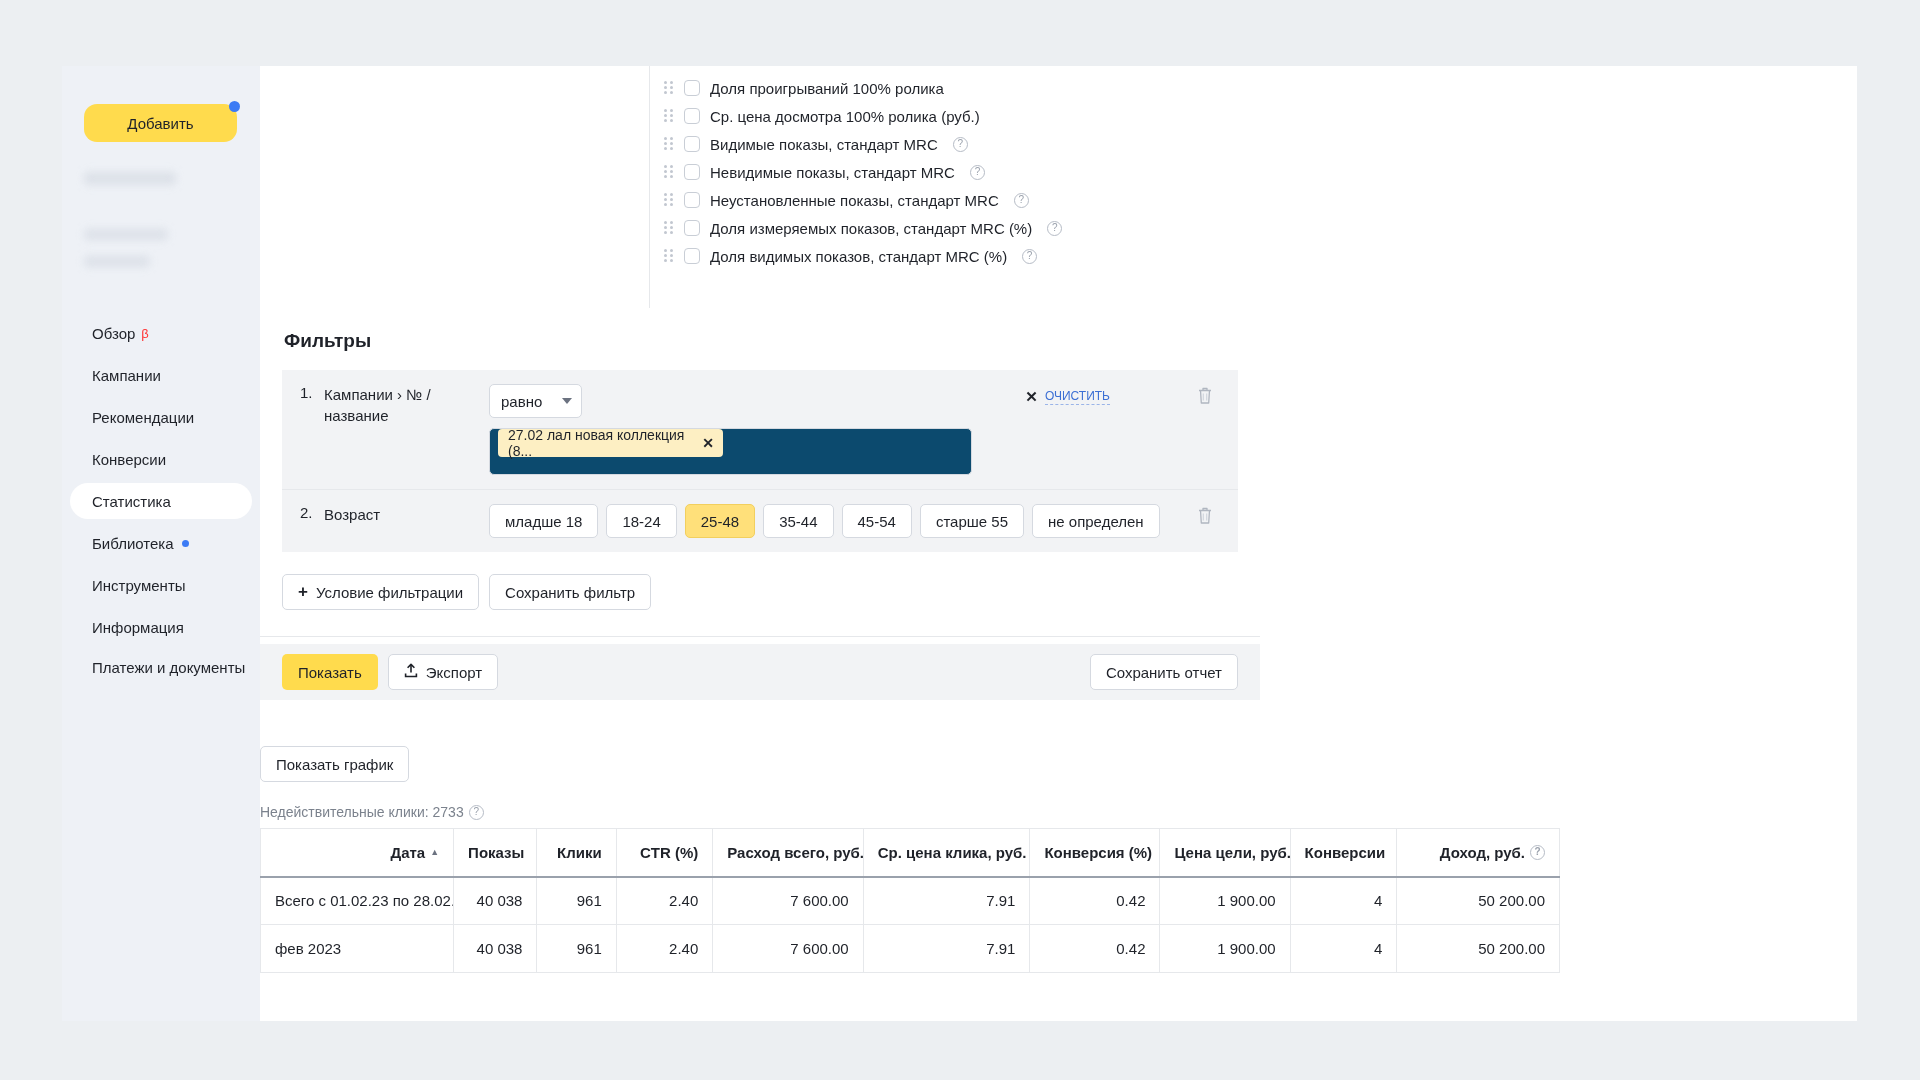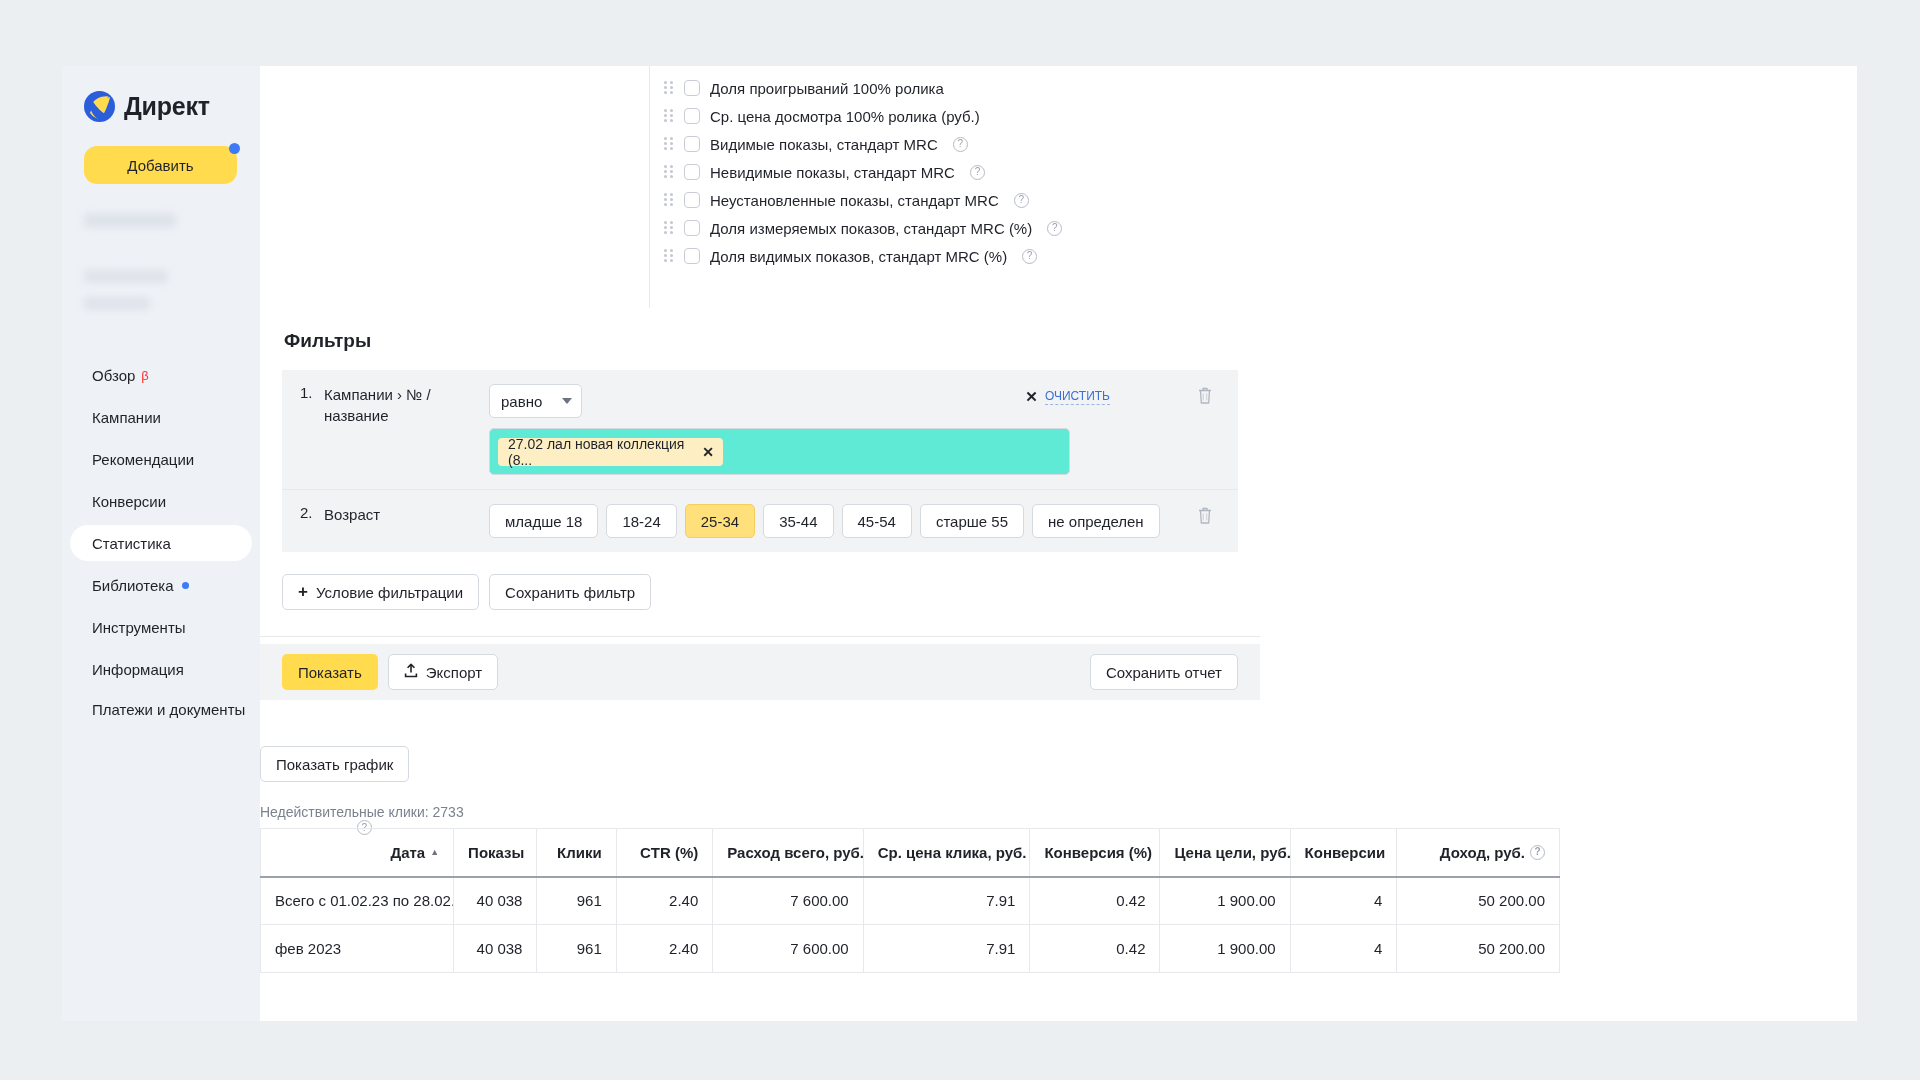--- a/index.html
+++ b/index.html
@@ -151,23 +151,23 @@
     padding: 0 9px 0 11px;
     font-size: 15px; color: #1f2229; cursor: pointer;
   }
   .chev {
     width: 0; height: 0;
     border-left: 5px solid transparent; border-right: 5px solid transparent;
     border-top: 6px solid #6b7280;
   }
   .tagbox {
     margin-top: 10px;
-    width: 581px; height: 47px;
-    background: #5eead4; border: 1px solid #d5d9e0; border-radius: 5px;
-    display: flex; align-items: center; padding: 0 8px;
+    width: 483px; height: 47px;
+    background: #0c4a6e; border: 1px solid #d5d9e0; border-radius: 5px;
+    display: flex; align-items: flex-start; padding: 0 8px;
   }
   .tag {
     background: #fdefc3; border-radius: 4px;
     height: 28px; display: inline-flex; align-items: center;
     padding: 0 9px 0 10px; gap: 10px;
     font-size: 14px; color: #1f2229; cursor: pointer;
     max-width: 225px;
   }
   .tag-x { font-size: 14px; font-weight: bold; color: #1f2229; }
   .clear-wrap {
@@ -219,21 +219,21 @@
     font-family: "Liberation Sans", sans-serif;
     font-size: 15px; color: #1f2229; padding: 0 16px; cursor: pointer;
   }
   .spacer { flex: 1; }
 
   
   .chart-toggle { position: absolute; left: 0; top: 680px; padding-left: 0; }
   .invalid {
     position: absolute; left: 0; top: 738px;
     font-size: 14px; color: #7b828d;
-    display: flex; align-items: center; flex-direction: column;
+    display: flex; align-items: center;
   }
   .tbl-wrap { position: absolute; left: 0; top: 762px; width: 1300px; }
   table { border-collapse: collapse; width: 1300px; table-layout: fixed; }
   td, th {
     border: 1px solid #e6e8eb;
     font-size: 15px; color: #1f2229;
     height: 48px; padding: 0 14px;
     text-align: right; font-weight: normal;
     white-space: nowrap; overflow: hidden;
   }
@@ -242,31 +242,20 @@
   .sort-arrow { font-size: 9px; color: #6b7280; margin-left: 5px; }
   .th-inner { display: flex; align-items: center; justify-content: flex-end; }
   .th-inner.left { justify-content: flex-end; }
 </style>
 </head>
 <body>
 
 <div class="app">
 
   <div class="sidebar">
-    <div class="logo-row">
-      <span class="logo-mark">
-        <svg width="31" height="31" viewBox="0 0 31 31">
-          <circle cx="15.5" cy="15.5" r="15.5" fill="#2b5edb"></circle>
-          <path d="M26 6 C20 7 9 13 6 22 C9 26 13 28 17 28 C20 23 25 12 26 6 Z" fill="#ffdb4d"></path>
-          <path d="M24.5 5.5 C18 4.5 10 8 7.5 14 C10 18 15 21 20 21.5 C18 16 20 9 24.5 5.5 Z" fill="#ffdb4d"></path>
-          <path d="M8 9 C12 16 18 22 25 25 C22 28 18 29 14 28 C9 25 6 19 6 14 C6 12 7 10 8 9 Z" fill="#2b5edb"></path>
-        </svg>
-      </span>
-      <span class="logo-text">Директ</span>
-    </div>
 
     <button class="add-btn">
       <span>Добавить</span>
       <span class="add-dot"></span>
     </button>
 
     <div class="blurred blur-1"></div>
     <div class="blurred blur-2"></div>
     <div class="blurred blur-3"></div>
 
@@ -441,21 +430,21 @@
           </span>
         </div>
 
         <div class="frow">
           <span class="fnum">2.</span>
           <span class="fname">Возраст</span>
           <span class="fbody">
             <span class="pills">
               <button class="pill">младше 18</button>
               <button class="pill">18-24</button>
-              <button class="pill on">25-34</button>
+              <button class="pill on">25-48</button>
               <button class="pill">35-44</button>
               <button class="pill">45-54</button>
               <button class="pill">старше 55</button>
               <button class="pill">не определен</button>
             </span>
           </span>
           <span class="trash">
             <svg width="18" height="20" viewBox="0 0 18 20">
               <path d="M3 5.5h12M7 5.5V3.5h4v2M4.5 5.5l.8 12.5h7.4l.8-12.5" fill="none" stroke="#b0b6c0" stroke-width="1.3" stroke-linejoin="round"></path>
               <path d="M7.3 8.5v7M10.7 8.5v7" stroke="#cfd4dc" stroke-width="1.1"></path>

